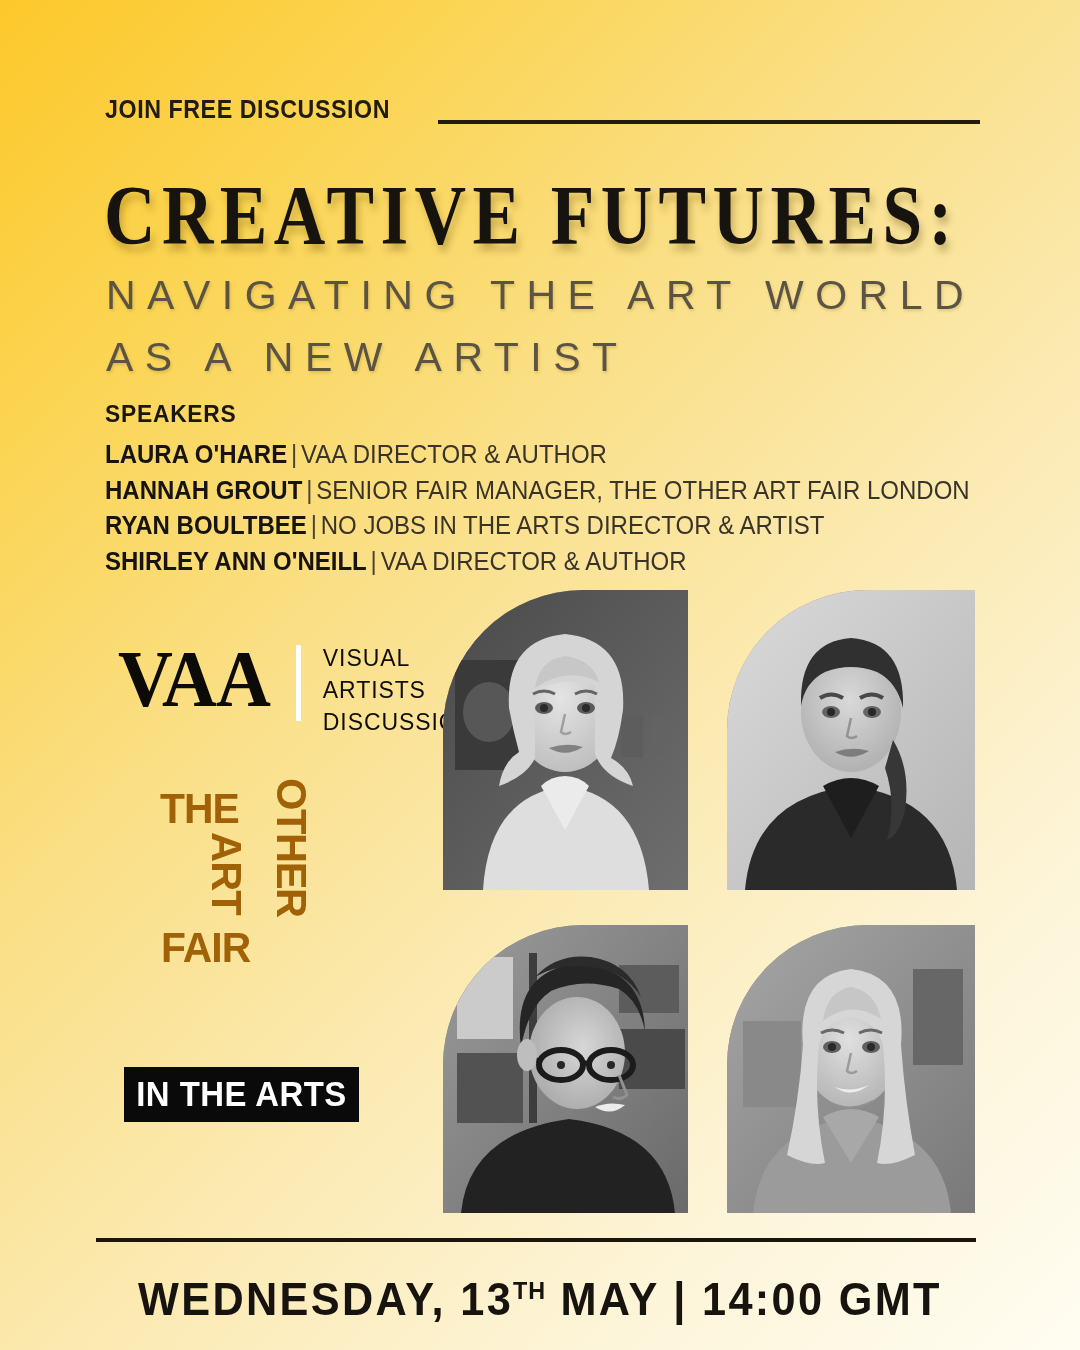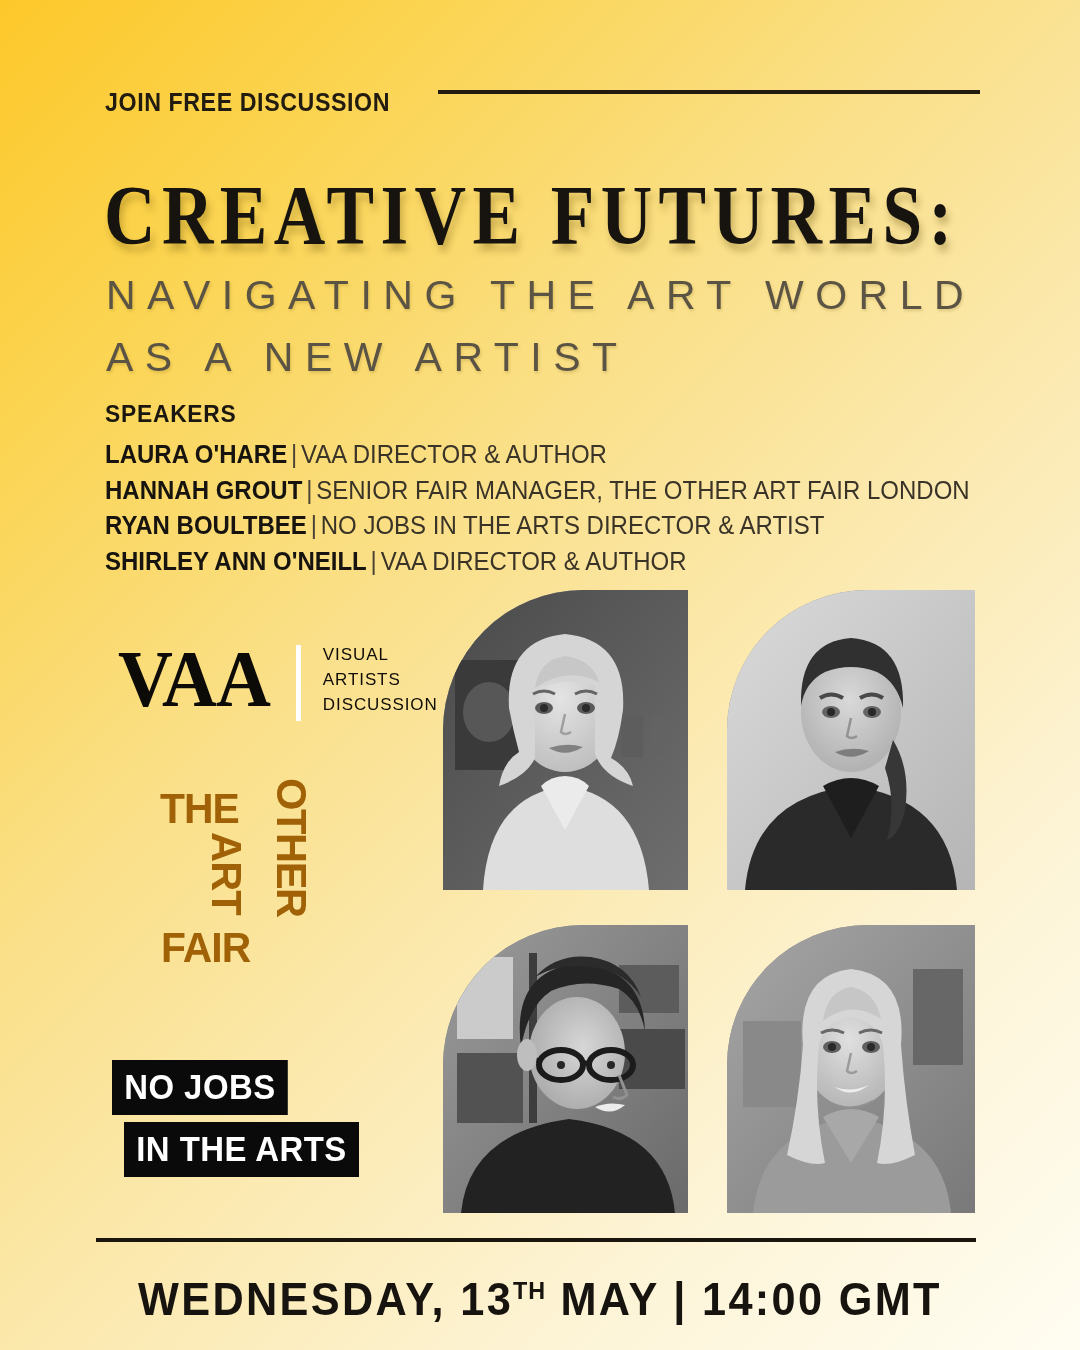--- a/index.html
+++ b/index.html
@@ -15,21 +15,21 @@
         #FDF4D6 78%,
         #FFFDF2 100%);
     position:relative;
     overflow:hidden;
   }
 
   
   .eyebrow-row{
     position:absolute; left:105px; top:88px;
     width:875px; height:36px;
-    display:flex; align-items:flex-start; gap:26px;
+    display:flex; align-items:flex-end; gap:26px;
   }
   .eyebrow{
     font-weight:bold; font-size:25px; letter-spacing:0.6px;
     color:#221C10; white-space:nowrap;
     transform:scaleX(0.93); transform-origin:left center;
   }
   .eyebrow-rule{
     flex:1; height:4px; background:#221C10; margin-top:2px;
   }
 
@@ -91,21 +91,21 @@
     letter-spacing:-1px;
     color:#0D0B07;
     transform:scaleY(1.05);
   }
   .vaa-divider{
     width:5px; height:76px; background:#FFFFFF;
     margin:0 22px 0 26px;
   }
   .vaa-words{
     display:flex; flex-direction:column; gap:5px;
-    font-size:17px; letter-spacing:0.9px; font-weight:400;
+    font-size:23px; letter-spacing:0.9px; font-weight:400;
     color:#100D08;
   }
 
   
   .taf-logo{
     position:absolute; left:160px; top:780px;
     width:150px; height:185px;
     color:#a16207; font-weight:bold;
   }
   .taf-the{
@@ -226,21 +226,20 @@
 </div>
 
 <div class="taf-logo">
   <span class="taf-the">THE</span>
   <span class="taf-other">OTHER</span>
   <span class="taf-art">ART</span>
   <span class="taf-fair">FAIR</span>
 </div>
 
 <div class="njita-logo">
-  <div><span class="njita-line">NO JOBS</span></div>
   <div><span class="njita-line njita-line2">IN THE ARTS</span></div>
 </div>
 
 <div class="photo" id="photo-1">
   <svg viewBox="0 0 245 300" preserveAspectRatio="xMidYMid slice">
     <defs>
       <linearGradient id="bg1" x1="0" y1="0" x2="1" y2="1">
         <stop offset="0" stop-color="#4a4a4a"></stop>
           <stop offset="1" stop-color="#6e6e6e"></stop>
       </linearGradient>

